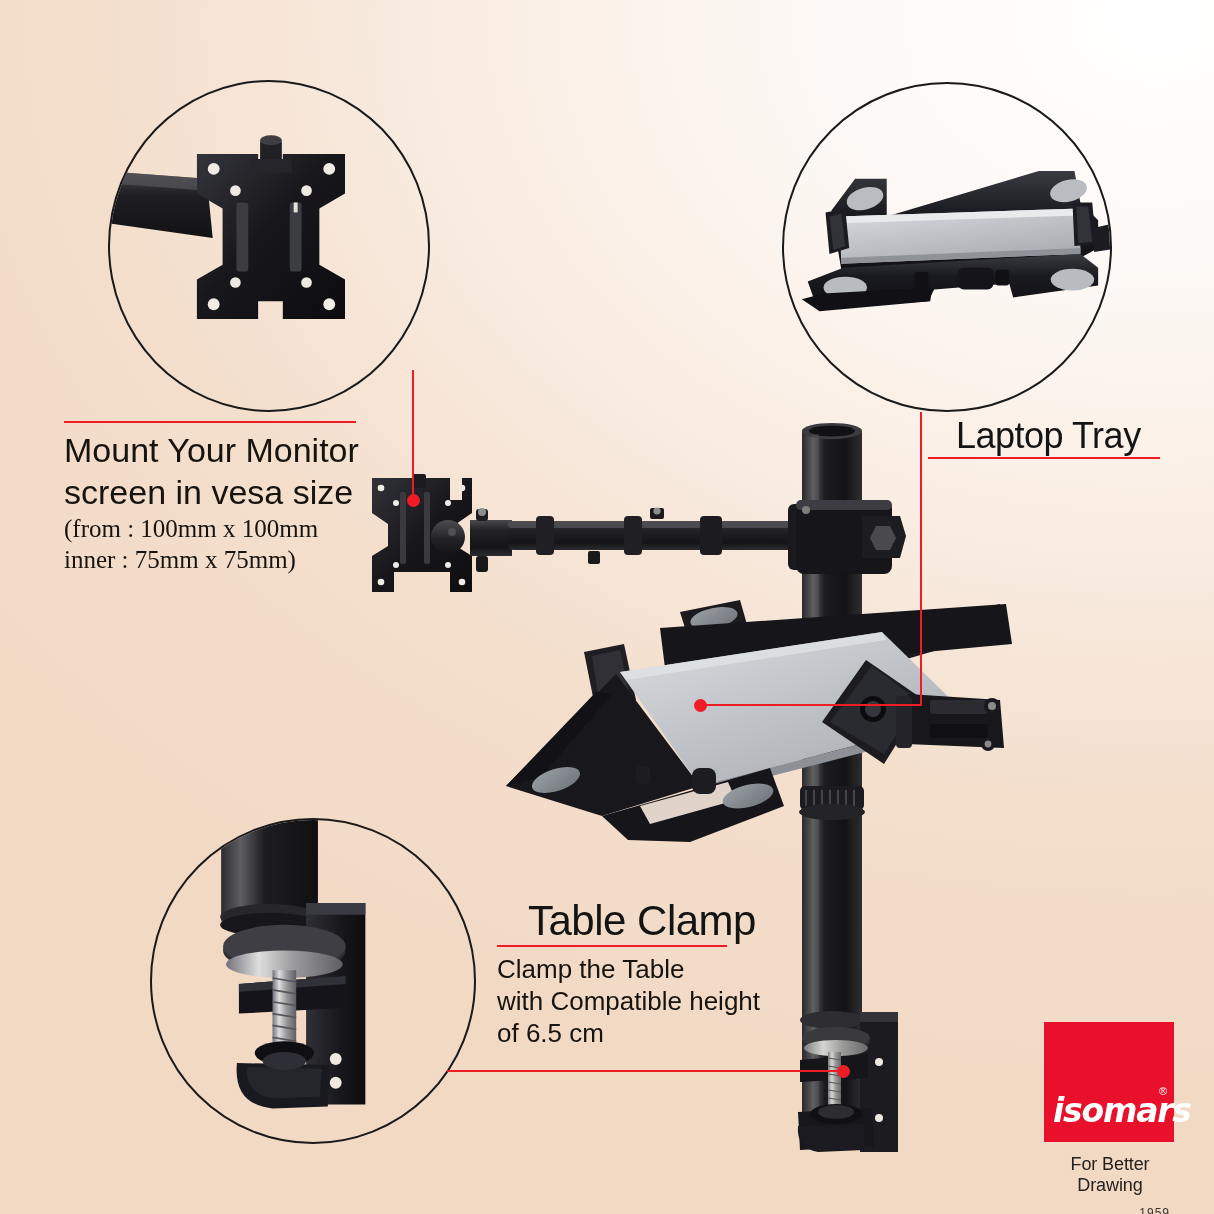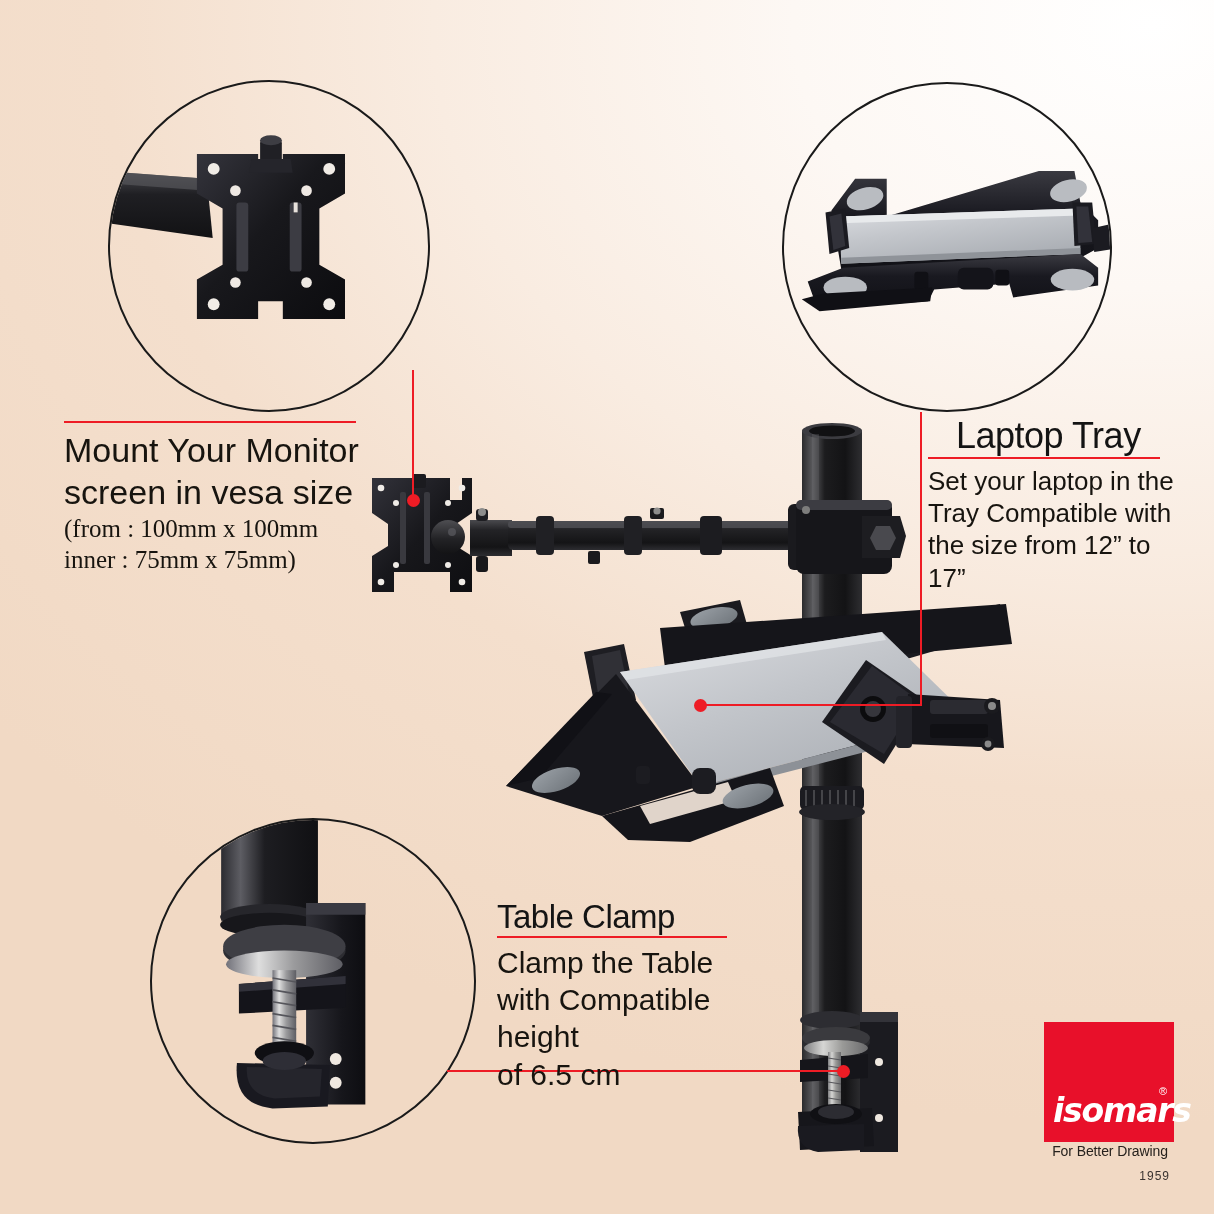--- a/index.html
+++ b/index.html
@@ -73,22 +73,22 @@
     font-size: 33px;
     letter-spacing: -1.2px;
   }
   .logo-reg {
     position: absolute;
     right: 7px; bottom: 45px;
     color: #ffffff;
     font-size: 11px;
   }
   .logo-tag {
-    margin-top: 1px;
-    font-size: 14px;
+    margin-top: 12px;
+    font-size: 18px;
     color: #26211d;
     text-align: center;
     letter-spacing: -0.1px;
   }
   .logo-year {
     font-size: 12px;
     color: #3a3330;
     text-align: right;
     letter-spacing: 1px;
     margin-top: 10px;
@@ -453,32 +453,26 @@
     </p>
     <p class="serif" style="font-size:25px; margin-top:1px; line-height:1.22;">
       <span>(from : 100mm x 100mm</span><br>
       <span>inner : 75mm x 75mm)</span>
     </p>
   </div>
 
   <div class="block" style="left:928px; top:418px; width:270px;">
     <h2 style="font-size:36px;margin-left:28px;">Laptop Tray</h2>
     <div class="rule" style="width:232px;"></div>
+  </div>
+
+  <div class="block" style="left:497px; top:900px; width:290px;">
+    <h2 style="font-size:42px;text-align:center;">Table Clamp</h2>
+    <div class="rule" style="width:230px;"></div>
     <p style="font-size:26px;">
-      <span>Set your laptop in the</span><br>
-      <span>Tray Compatible with</span><br>
-      <span>the size from 12” to</span><br>
-      <span>17”</span>
-    </p>
-  </div>
-
-  <div class="block" style="left:497px; top:900px; width:290px;">
-    <h2 style="font-size:33px;">Table Clamp</h2>
-    <div class="rule" style="width:230px;"></div>
-    <p style="font-size:30px;">
       <span>Clamp the Table</span><br>
       <span>with Compatible height</span><br>
       <span>of 6.5 cm</span>
     </p>
   </div>
 
   <div id="logo" style="left:1044px; top:1022px; width:132px;">
     <div class="logo-sq">
       <span class="logo-reg">®</span>
       <span class="logo-word">isomars</span>

